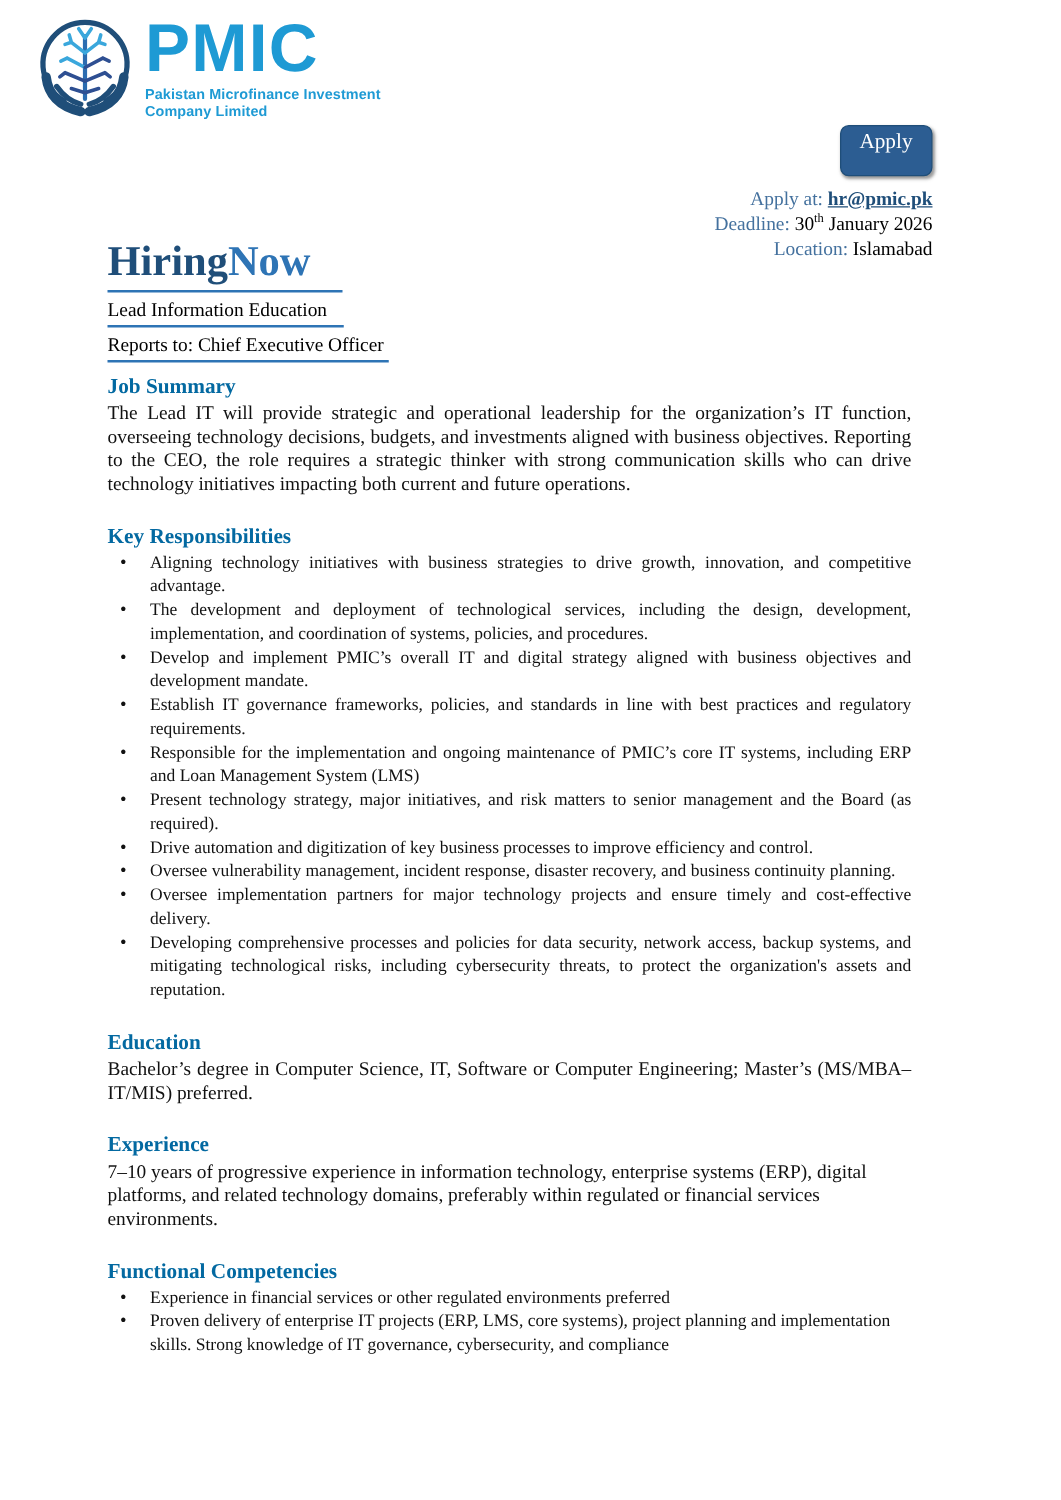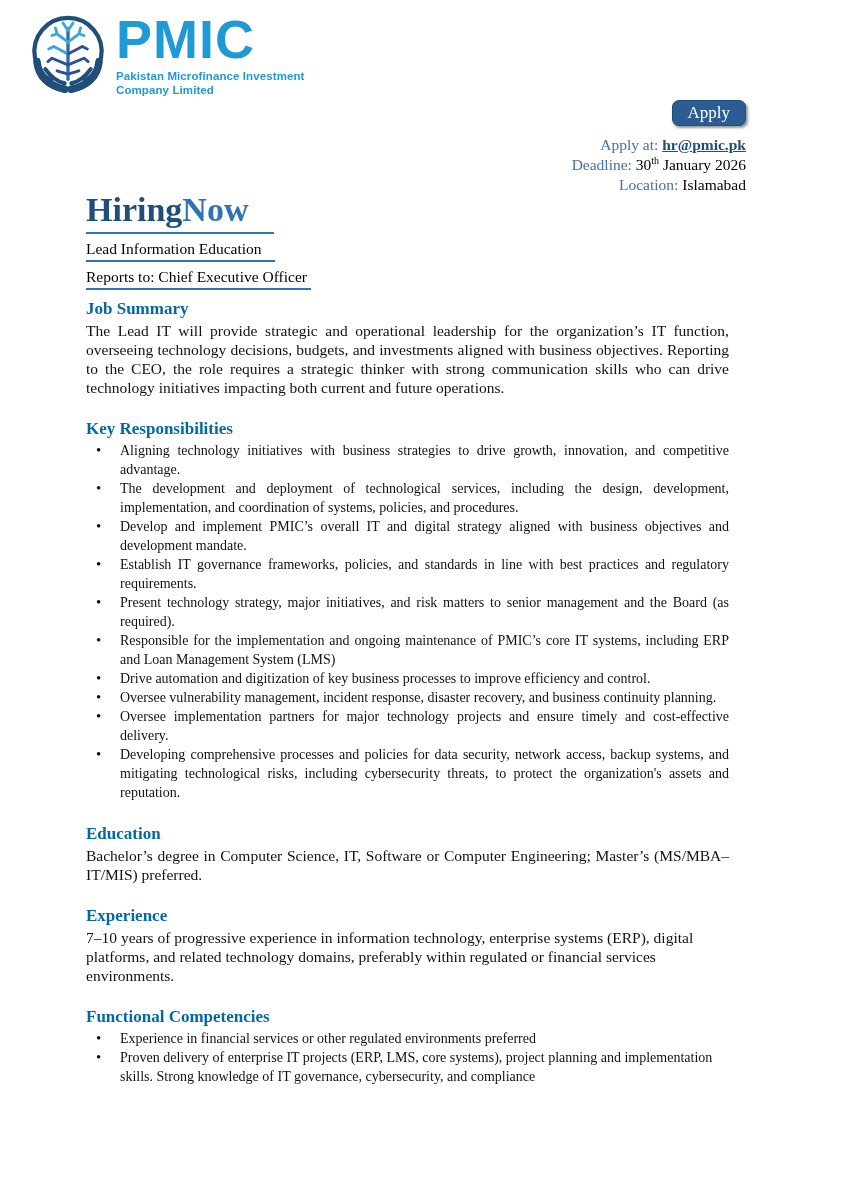--- a/index.html
+++ b/index.html
@@ -23,21 +23,21 @@
 
   
   .apply-col { position:absolute; top:100px; right:103px; text-align:right; }
   .apply-btn {
     display:inline-block;
     background:#2c5d92;
     color:#ffffff;
     font-family:"Liberation Serif", serif;
     font-size:17px;
     line-height:21px;
-    padding:1px 15px 2px 15px;
+    padding:1px 15px 17px 15px;
     border:1px solid #1f4e79;
     border-radius:7px;
     box-shadow:1.5px 2px 2.5px rgba(70,70,70,0.55);
     cursor:pointer;
   }
   .contact-lines { margin-top:9px; font-size:15.5px; line-height:20px; color:#000; }
   .label-blue { color:#44719e; }
   .email-link { color:#1f4e79; font-weight:bold; text-decoration:underline; cursor:pointer; }
   sup { font-size:10px; line-height:0; }
 
@@ -157,22 +157,22 @@
 
     <div class="sec-h first">Job Summary</div>
     <p class="body-text justify">The Lead IT will provide strategic and operational leadership for the organization’s IT function, overseeing technology decisions, budgets, and investments aligned with business objectives. Reporting to the CEO, the role requires a strategic thinker with strong communication skills who can drive technology initiatives impacting both current and future operations.</p>
 
     <div class="sec-h">Key Responsibilities</div>
     <ul class="bullets">
       <li class="justify">Aligning technology initiatives with business strategies to drive growth, innovation, and competitive advantage.</li>
       <li class="justify">The development and deployment of technological services, including the design, development, implementation, and coordination of systems, policies, and procedures.</li>
       <li class="justify">Develop and implement PMIC’s overall IT and digital strategy aligned with business objectives and development mandate.</li>
       <li class="justify">Establish IT governance frameworks, policies, and standards in line with best practices and regulatory requirements.</li>
+      <li class="justify">Responsible for the implementation and ongoing maintenance of PMIC’s core IT systems, including ERP and Loan Management System (LMS)</li>
       <li class="justify">Present technology strategy, major initiatives, and risk matters to senior management and the Board (as required).</li>
-      <li class="justify">Responsible for the implementation and ongoing maintenance of PMIC’s core IT systems, including ERP and Loan Management System (LMS)</li>
       <li class="justify">Drive automation and digitization of key business processes to improve efficiency and control.</li>
       <li class="justify">Oversee vulnerability management, incident response, disaster recovery, and business continuity planning.</li>
       <li class="justify">Oversee implementation partners for major technology projects and ensure timely and cost-effective delivery.</li>
       <li class="justify">Developing comprehensive processes and policies for data security, network access, backup systems, and mitigating technological risks, including cybersecurity threats, to protect the organization's assets and reputation.</li>
     </ul>
 
     <div class="sec-h">Education</div>
     <p class="body-text justify">Bachelor’s degree in Computer Science, IT, Software or Computer Engineering; Master’s (MS/MBA–IT/MIS) preferred.</p>
 
     <div class="sec-h">Experience</div>

